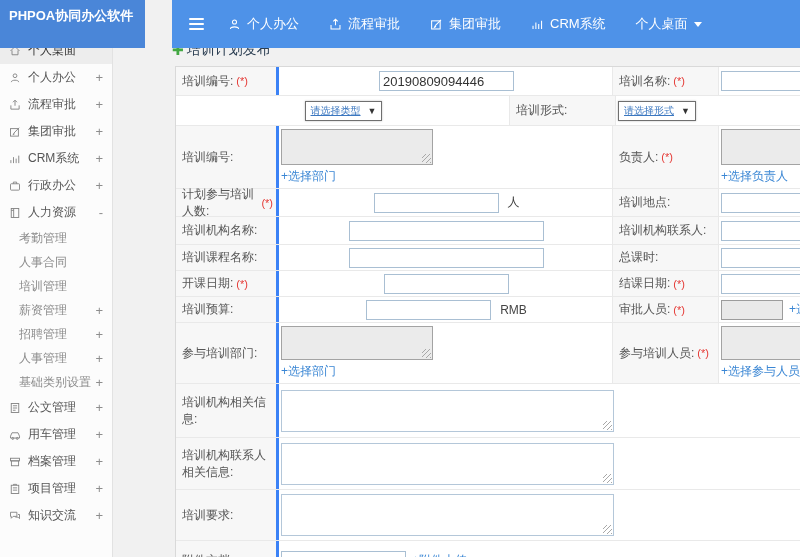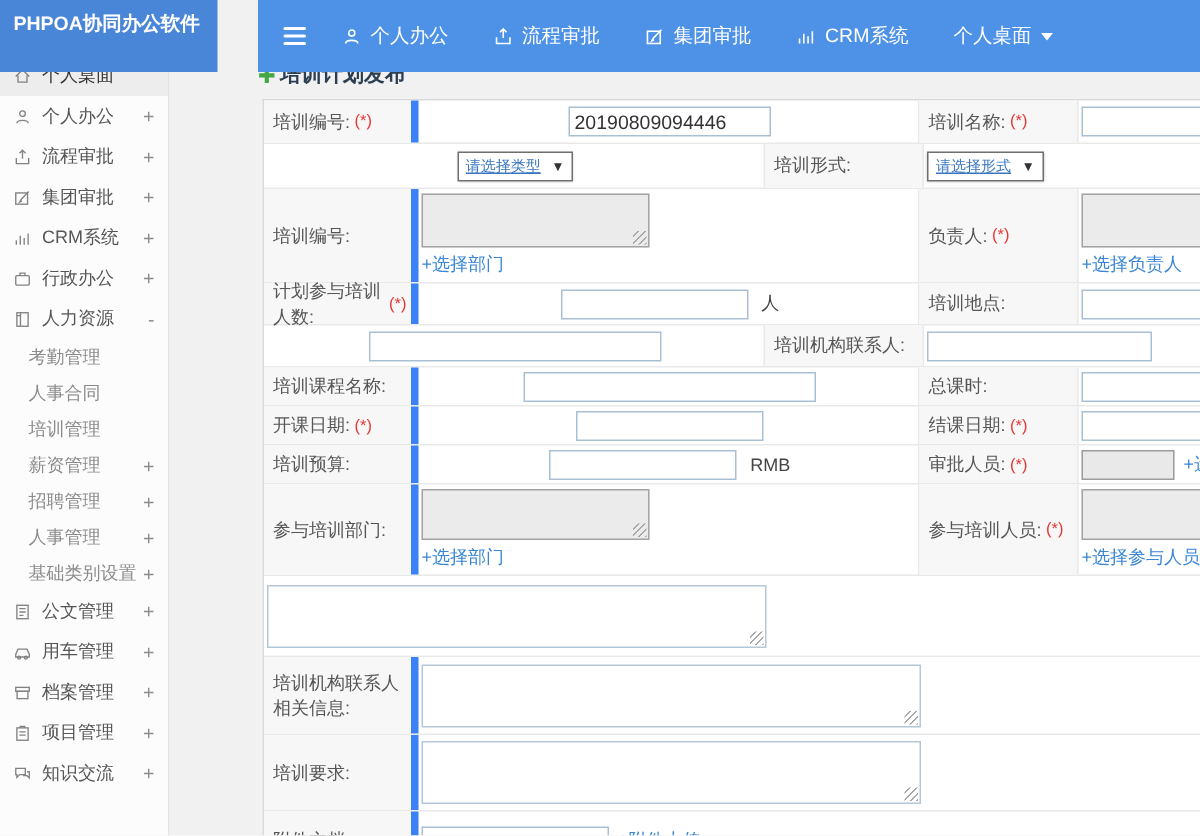--- a/index.html
+++ b/index.html
@@ -26,25 +26,25 @@
   .s-item.active { background:#ededed; color:#333; }
   .s-item .ic { width:12px; height:12px; margin-right:7px; stroke:#828282; fill:none; stroke-width:1.2; flex:none; }
   .exp { margin-left:auto; color:#8d8d8d; font-size:13px; line-height:1; }
   .s-sub { display:flex; align-items:center; height:24px; padding:0 9px 0 19px; color:#8b8b8b;
            cursor:pointer; white-space:nowrap; }
 
   
   .main { position:absolute; top:32px; left:113px; right:0; bottom:0; background:#f1f1f1; overflow:hidden; }
   .ptitle { display:flex; align-items:center; margin:9px 0 7px 59px; }
   .plus { color:#43a843; font-size:14px; font-weight:bold; margin-right:3px; line-height:1; }
-  .ptitle h1 { font-size:14px; color:#2b3e52; font-weight:bold; }
+  .ptitle h1 { font-size:14px; color:#2b3e52; font-weight:normal; }
 
   .form { margin-left:62px; width:905px; background:#fff; border:1px solid #d9d9d9; border-bottom:0; }
   .row { display:flex; border-bottom:1px solid #e9e9e9; }
-  .lab { width:103px; background:#f7f7f7; border-right:5px solid #3b82f6; padding:0 3px 0 6px;
+  .lab { width:103px; background:#f7f7f7; border-right:3px solid #3b82f6; padding:0 3px 0 6px;
          display:flex; align-items:center; color:#555; flex:none; }
   .fld { width:334px; border-right:1px solid #e9e9e9; padding:3px 0 3px 2px; display:flex;
          align-items:center; flex:none;justify-content:center; }
   .lab2 { width:106px; background:#f7f7f7; border-right:1px solid #e9e9e9; padding:0 3px 0 6px;
           display:flex; align-items:center; color:#555; flex:none; }
   .fld2 { flex:1; padding:3px 0 3px 2px; display:flex; align-items:center; }
   .stack { flex-direction:column; align-items:flex-start; justify-content:space-between; }
   .wide { flex:1; padding:5px 0 5px 2px; display:flex; align-items:center; }
 
   .r1{height:29px}.r2{height:30px}.r3{height:63px}.r4{height:28px}.r5{height:28px}
@@ -346,20 +346,23 @@
       </div>
       <div class="lab2">
           <span>培训地点:</span>
         </div>
       <div class="fld2">
         <input class="ti w150" style="">
       </div>
     </div>
 
     <div class="row r5">
+      <div class="lab">
+          <span>培训机构名称:</span>
+        </div>
       <div class="fld">
         <input class="ti w195" style="">
       </div>
       <div class="lab2">
           <span>培训机构联系人:</span>
         </div>
       <div class="fld2">
         <input class="ti w150" style="">
       </div>
     </div>
@@ -426,20 +429,23 @@
           <span>参与培训人员:</span>
           <em class="req">(*)</em>
         </div>
       <div class="fld2 stack">
         <div class="ta g2"></div>
         <a class="lnk">+选择参与人员</a>
       </div>
     </div>
 
     <div class="row r10">
+      <div class="lab">
+          <span>培训机构相关信息:</span>
+        </div>
       <div class="wide">
         <div class="ta w"></div>
       </div>
     </div>
 
     <div class="row r11">
       <div class="lab">
           <span>培训机构联系人相关信息:</span>
         </div>
       <div class="wide">

